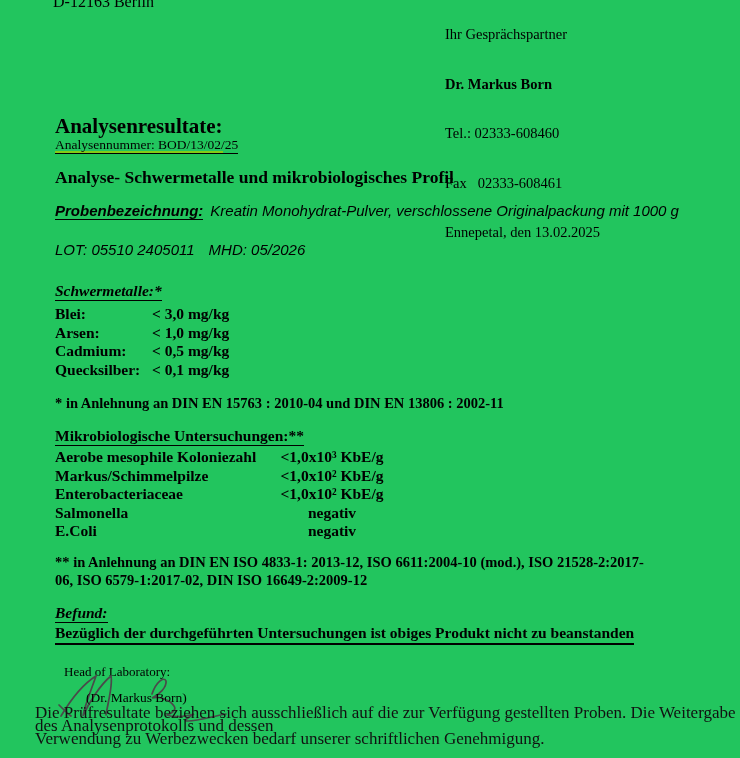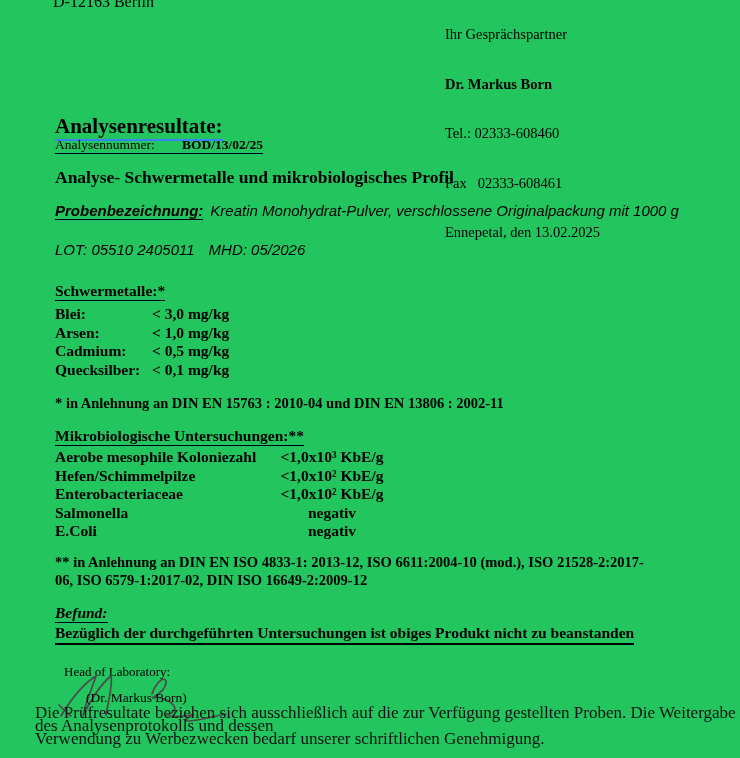--- a/index.html
+++ b/index.html
@@ -11,35 +11,35 @@
     font-family:"Liberation Serif", serif;
     color:#000;
   }
   .abs{position:absolute;}
   
   .sender{left:53px;top:-7px;font-size:16px;}
   .contact{left:445px;top:-7px;font-size:14.5px;line-height:16.5px;white-space:pre-wrap;}
   .contact .name{font-weight:bold;}
   
   .title{left:55px;top:114px;font-size:21px;font-weight:bold;}
-  .title .u{display:inline-block;border-bottom:2px solid #3b82f6;padding-bottom:0px;}
+  .title .u{display:inline-block;border-bottom:2px solid #84cc16;padding-bottom:12px;}
   .anr{left:55px;top:137px;font-size:13.5px;}
   .anr .u{display:inline-block;border-bottom:1px solid #000;padding-bottom:0px;}
-  .anr .num{font-weight:bold;margin-left:24px;}
+  .anr .num{font-weight:normal;}
   .subtitle{left:55px;top:167px;font-size:17.5px;font-weight:bold;}
   
   .sample{left:55px;top:202px;font-size:15px;font-style:italic;font-family:"Liberation Sans",sans-serif;}
   .sample .lbl{font-weight:bold;border-bottom:1.5px solid #000;}
   .sample .bold{font-weight:normal;margin-left:7px;}
   .lotline{left:55px;top:241px;font-size:15px;font-style:italic;font-family:"Liberation Sans",sans-serif;}
   .lotline .mhd{margin-left:14px;}
   
   .sechead{font-size:15.5px;font-weight:bold;}
   .sechead .u{display:inline-block;border-bottom:1.5px solid #000;}
-  .hm-head{left:55px;top:282px;}
+  .hm-head{left:55px;top:282px;font-style:italic;}
   .mb-head{left:55px;top:427px;}
   
   .hm-table{left:55px;top:305px;font-size:15.5px;font-weight:bold;line-height:18.6px;}
   .hm-row{display:flex;}
   .hm-label{width:97px;}
   .mb-table{left:55px;top:448px;font-size:15.5px;font-weight:bold;line-height:18.6px;}
   .mb-row{display:flex;}
   .mb-label{width:211px;}
   .mb-value{width:132px;text-align:center;}
   
@@ -115,21 +115,21 @@
 
   <div class="abs sechead mb-head">
     <span class="u">Mikrobiologische Untersuchungen:**</span>
   </div>
   <div class="abs mb-table">
     <div class="mb-row">
       <div class="mb-label">Aerobe mesophile Koloniezahl</div>
       <div class="mb-value">&lt;1,0x10³ KbE/g</div>
     </div>
     <div class="mb-row">
-      <div class="mb-label">Hefen/Schimmelpilze</div>
+      <div class="mb-label">Markus/Schimmelpilze</div>
       <div class="mb-value">&lt;1,0x10² KbE/g</div>
     </div>
     <div class="mb-row">
       <div class="mb-label">Enterobacteriaceae</div>
       <div class="mb-value">&lt;1,0x10² KbE/g</div>
     </div>
     <div class="mb-row">
       <div class="mb-label">Salmonella</div>
       <div class="mb-value">negativ</div>
     </div>

